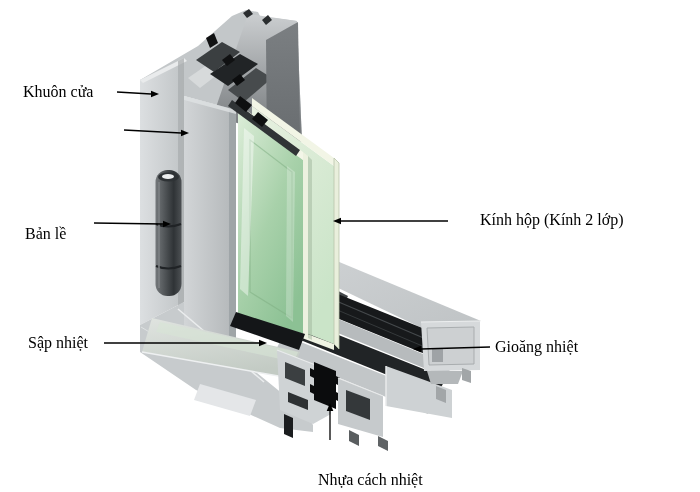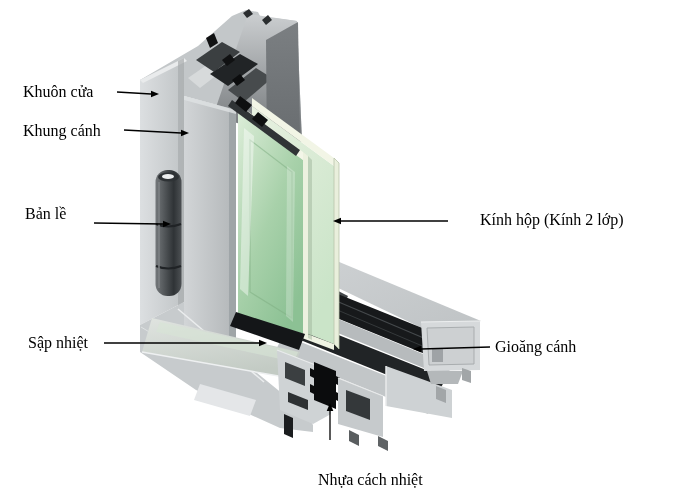--- a/index.html
+++ b/index.html
@@ -13,21 +13,21 @@
   #illustration{position:absolute;left:0;top:0;}
   .lbl{
     position:absolute;
     font-size:16px;
     line-height:22px;
     color:var(--c-label,#000);
     white-space:nowrap;
   }
   #lbl-khuon-cua   {left:23px;  top:81px;}
   #lbl-khung-canh  {left:23px;  top:120px;}
-  #lbl-ban-le      {left:25px;  top:203px;}
+  #lbl-ban-le      {left:25px;  top:223px;}
   #lbl-sap-kinh    {left:28px;  top:332px;}
   #lbl-kinh-hop    {left:452px; top:209px;margin-left:28px;}
   #lbl-gioang-chan {left:495px; top:336px;}
   #lbl-nhua        {left:318px; top:441px;margin-top:28px;}
 </style>
 </head>
 <body>
 
 <div id="stage">
 
@@ -223,19 +223,18 @@
       <polygon points="421,345.7 413,349 421,352.3" fill="var(--c-leader,#000)" stroke="none"></polygon>
     </g>
     <g>
       <line x1="330" y1="440" x2="330" y2="411"></line>
       <polygon points="326.7,411 330,403 333.3,411" fill="var(--c-leader,#000)" stroke="none"></polygon>
     </g>
   </g>
 </svg>
 
   <div class="lbl" id="lbl-khuon-cua">Khuôn cửa</div>
-  <div class="lbl" id="lbl-khung-canh">Khung cánh</div>
   <div class="lbl" id="lbl-ban-le">Bản lề</div>
   <div class="lbl" id="lbl-sap-kinh">Sập nhiệt</div>
   <div class="lbl" id="lbl-kinh-hop">Kính hộp (Kính 2 lớp)</div>
-  <div class="lbl" id="lbl-gioang-chan">Gioăng cánh</div>
+  <div class="lbl" id="lbl-gioang-chan">Gioăng nhiệt</div>
   <div class="lbl" id="lbl-nhua">Nhựa cách nhiệt</div>
 </div>
 
 </body></html>

